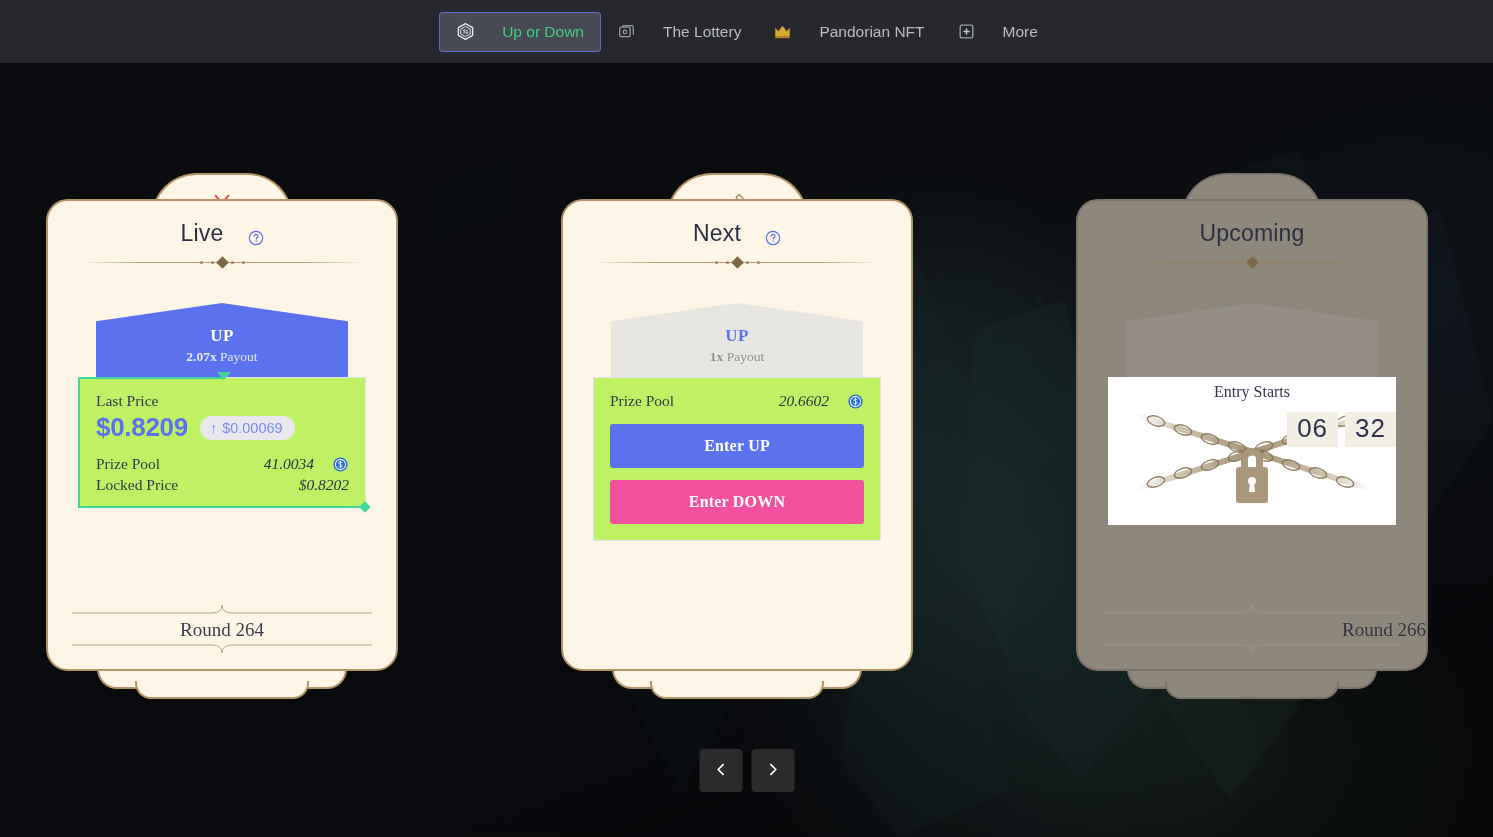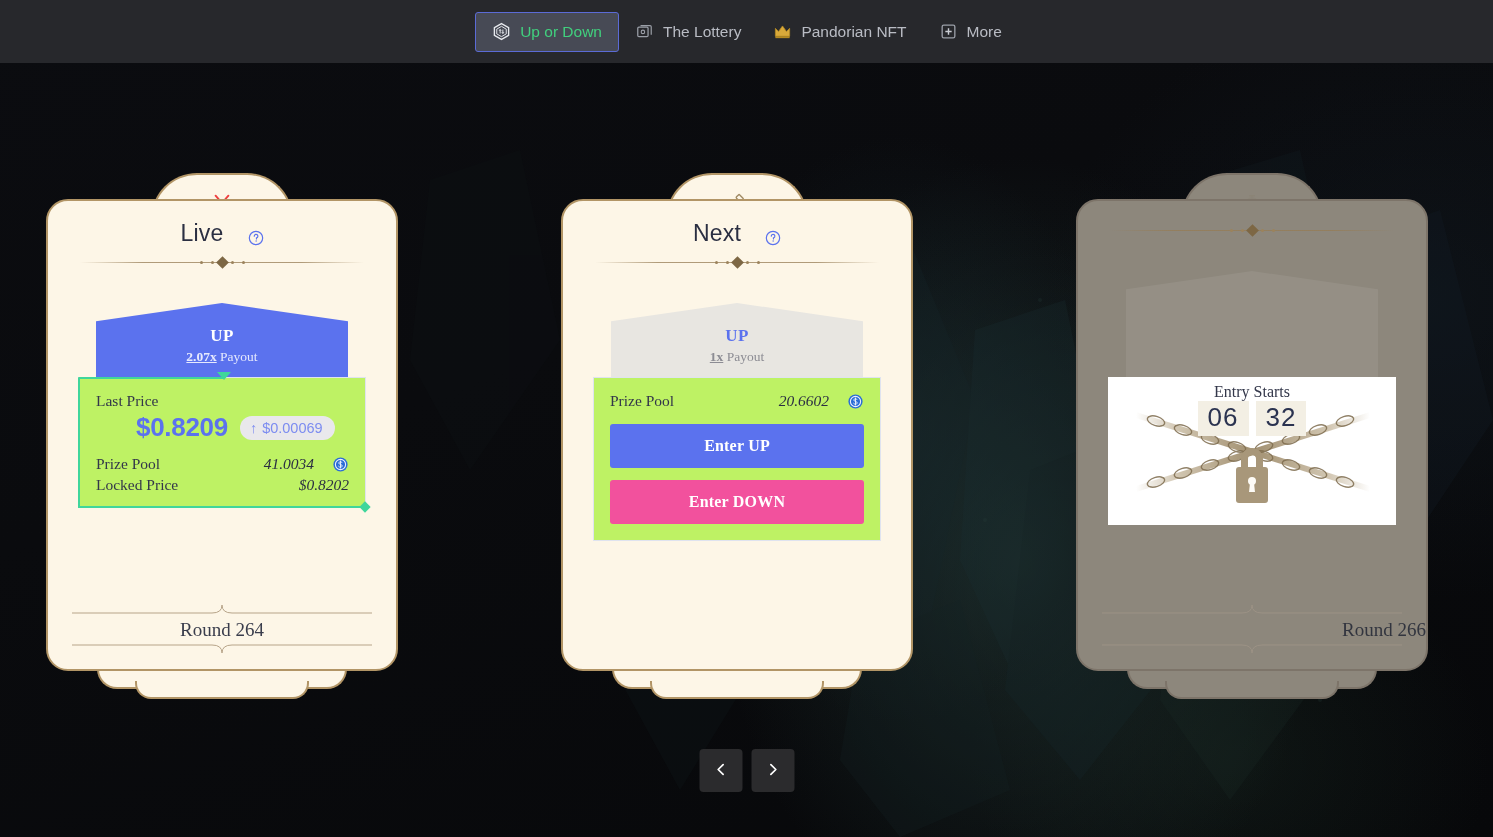--- a/index.html
+++ b/index.html
@@ -34,21 +34,21 @@
     height: 63px;
     background: #27282c;
     display: flex;
     align-items: center;
     justify-content: center;
     z-index: 20;
     font-family: "Liberation Sans", sans-serif;
   }
   .navtabs { display: flex; align-items: center; height: 63px; }
   .navtab {
-    display: flex; align-items: center; gap: 9px;
+    display: flex; align-items: center; gap: 27px;
     height: 40px;
     padding: 0 16px;
     color: #b9bcc4;
     font-size: 15.5px;
     cursor: pointer;
     border-radius: 4px;
     white-space: nowrap;
   }
   .navtab.active {
     background: #474a55;
@@ -186,21 +186,21 @@
   .chev-up.filled { background: #5b72ee; }
   .chev-up.muted  { background: #e8e6e1; }
   .chev-down {
     margin-top: 0;
     padding: 10px 0 30px;
     clip-path: polygon(0 0, 100% 0, 100% 72%, 50% 100%, 0 72%);
     background: #e8e6e1;
   }
   .chev-label { font-size: 17px; font-weight: bold; letter-spacing: .5px; line-height: 22px; font-family: "Liberation Serif", serif; }
   .chev-payout { font-size: 13.5px; line-height: 20px; }
-  .chev-payout b { font-weight: bold; text-decoration: underline; }
+  .chev-payout b { font-weight: bold; }
   .chev-up.filled .chev-label { color: #ffffff; }
   .chev-up.filled .chev-payout { color: #e6e9fd; }
   .chev-up.muted .chev-label { color: #5b72ee; }
   .chev-up.muted .chev-payout { color: #8c8c93; }
   .chev-down .chev-label { color: #ef4c93; }
   .chev-down .chev-payout { color: #8c8c93; }
   .card.locked .chev-up.muted, .card.locked .chev-down { background: rgba(255,255,255,.07); }
   .card.locked .chev-label, .card.locked .chev-payout { color: transparent; }
 
   
@@ -229,21 +229,21 @@
     position: absolute; left: 50%; top: -6px; margin-left: -6px;
     width: 0; height: 0;
     border-left: 7px solid transparent; border-right: 7px solid transparent;
     border-top: 8px solid #3fd69b;
   }
   .panel-topline {
     position: absolute; left: -1px; top: -1px; height: 2px; width: 145px;
     background: #3fd69b;
   }
   .p-label { font-size: 15.5px; color: #33374a; }
-  .price-row { display: flex; align-items: center; gap: 12px; margin-top: 2px; margin-left: 40px; }
+  .price-row { display: flex; align-items: center; gap: 12px; margin-top: 2px; }
   .price-main { font-size: 26px; font-weight: bold; color: #5b72ee; letter-spacing: -.3px; font-family: "Liberation Sans", sans-serif; }
   .price-badge {
     display: inline-flex; align-items: center; gap: 5px;
     background: #e9e8ec; color: #7c8cf0;
     border-radius: 12px; padding: 4px 12px 4px 10px;
     font-size: 14.5px; font-family: "Liberation Sans", sans-serif;
   }
   .kv { display: flex; justify-content: space-between; align-items: center; font-size: 15.5px; color: #33374a; margin-top: 12px; }
   .kv.tight { margin-top: 3px; }
   .kv .v { display: inline-flex; align-items: center; gap: 18px; font-weight: normal; color: #2b2f42; font-style: italic; }
@@ -268,21 +268,21 @@
     left: 50%; transform: translateX(-50%);
     top: 176px;
     width: 288px; height: 148px;
     background: #ffffff;
     z-index: 6;
     overflow: hidden;
   }
   .lock-title { text-align: center; font-size: 16px; color: #33374a; padding-top: 6px; position: relative; z-index: 3; }
   .countdown {
     position: relative; z-index: 3;
-    display: flex; justify-content: center; gap: 7px; margin-top: 0;
+    display: flex; justify-content: flex-end; gap: 7px; margin-top: 11px;
   }
   .cd-unit {
     background: #f3efe4;
     color: #2b3350;
     font-size: 26px;
     padding: 1px 10px 3px;
     font-family: "Liberation Sans", sans-serif;
     letter-spacing: 1px;
   }
   .chains { position: absolute; inset: 0; z-index: 2; }
@@ -581,20 +581,23 @@
               <path d="M9.5 4.2 H14.5" stroke="#8b8477" stroke-width="1.6" stroke-linecap="round"></path>
               <path d="M12 4.2 V6.4" stroke="#8b8477" stroke-width="1.5"></path>
               <path d="M12.7 10 L10.4 13.8 H13 L11.3 17.2" fill="none" stroke="#8b8477" stroke-width="1.4" stroke-linejoin="round"></path>
             </svg>
           </span>
         </div>
 
         <div class="card-body">
           <div class="card-inner">
 
+            <div class="card-title">
+              <span>Upcoming</span>
+            </div>
 
             <div class="divider">
               <span class="line"></span>
               <span class="dot"></span>
                 <span class="dot"></span>
               <span class="dia"></span>
               <span class="dot"></span>
                 <span class="dot"></span>
             </div>
 

